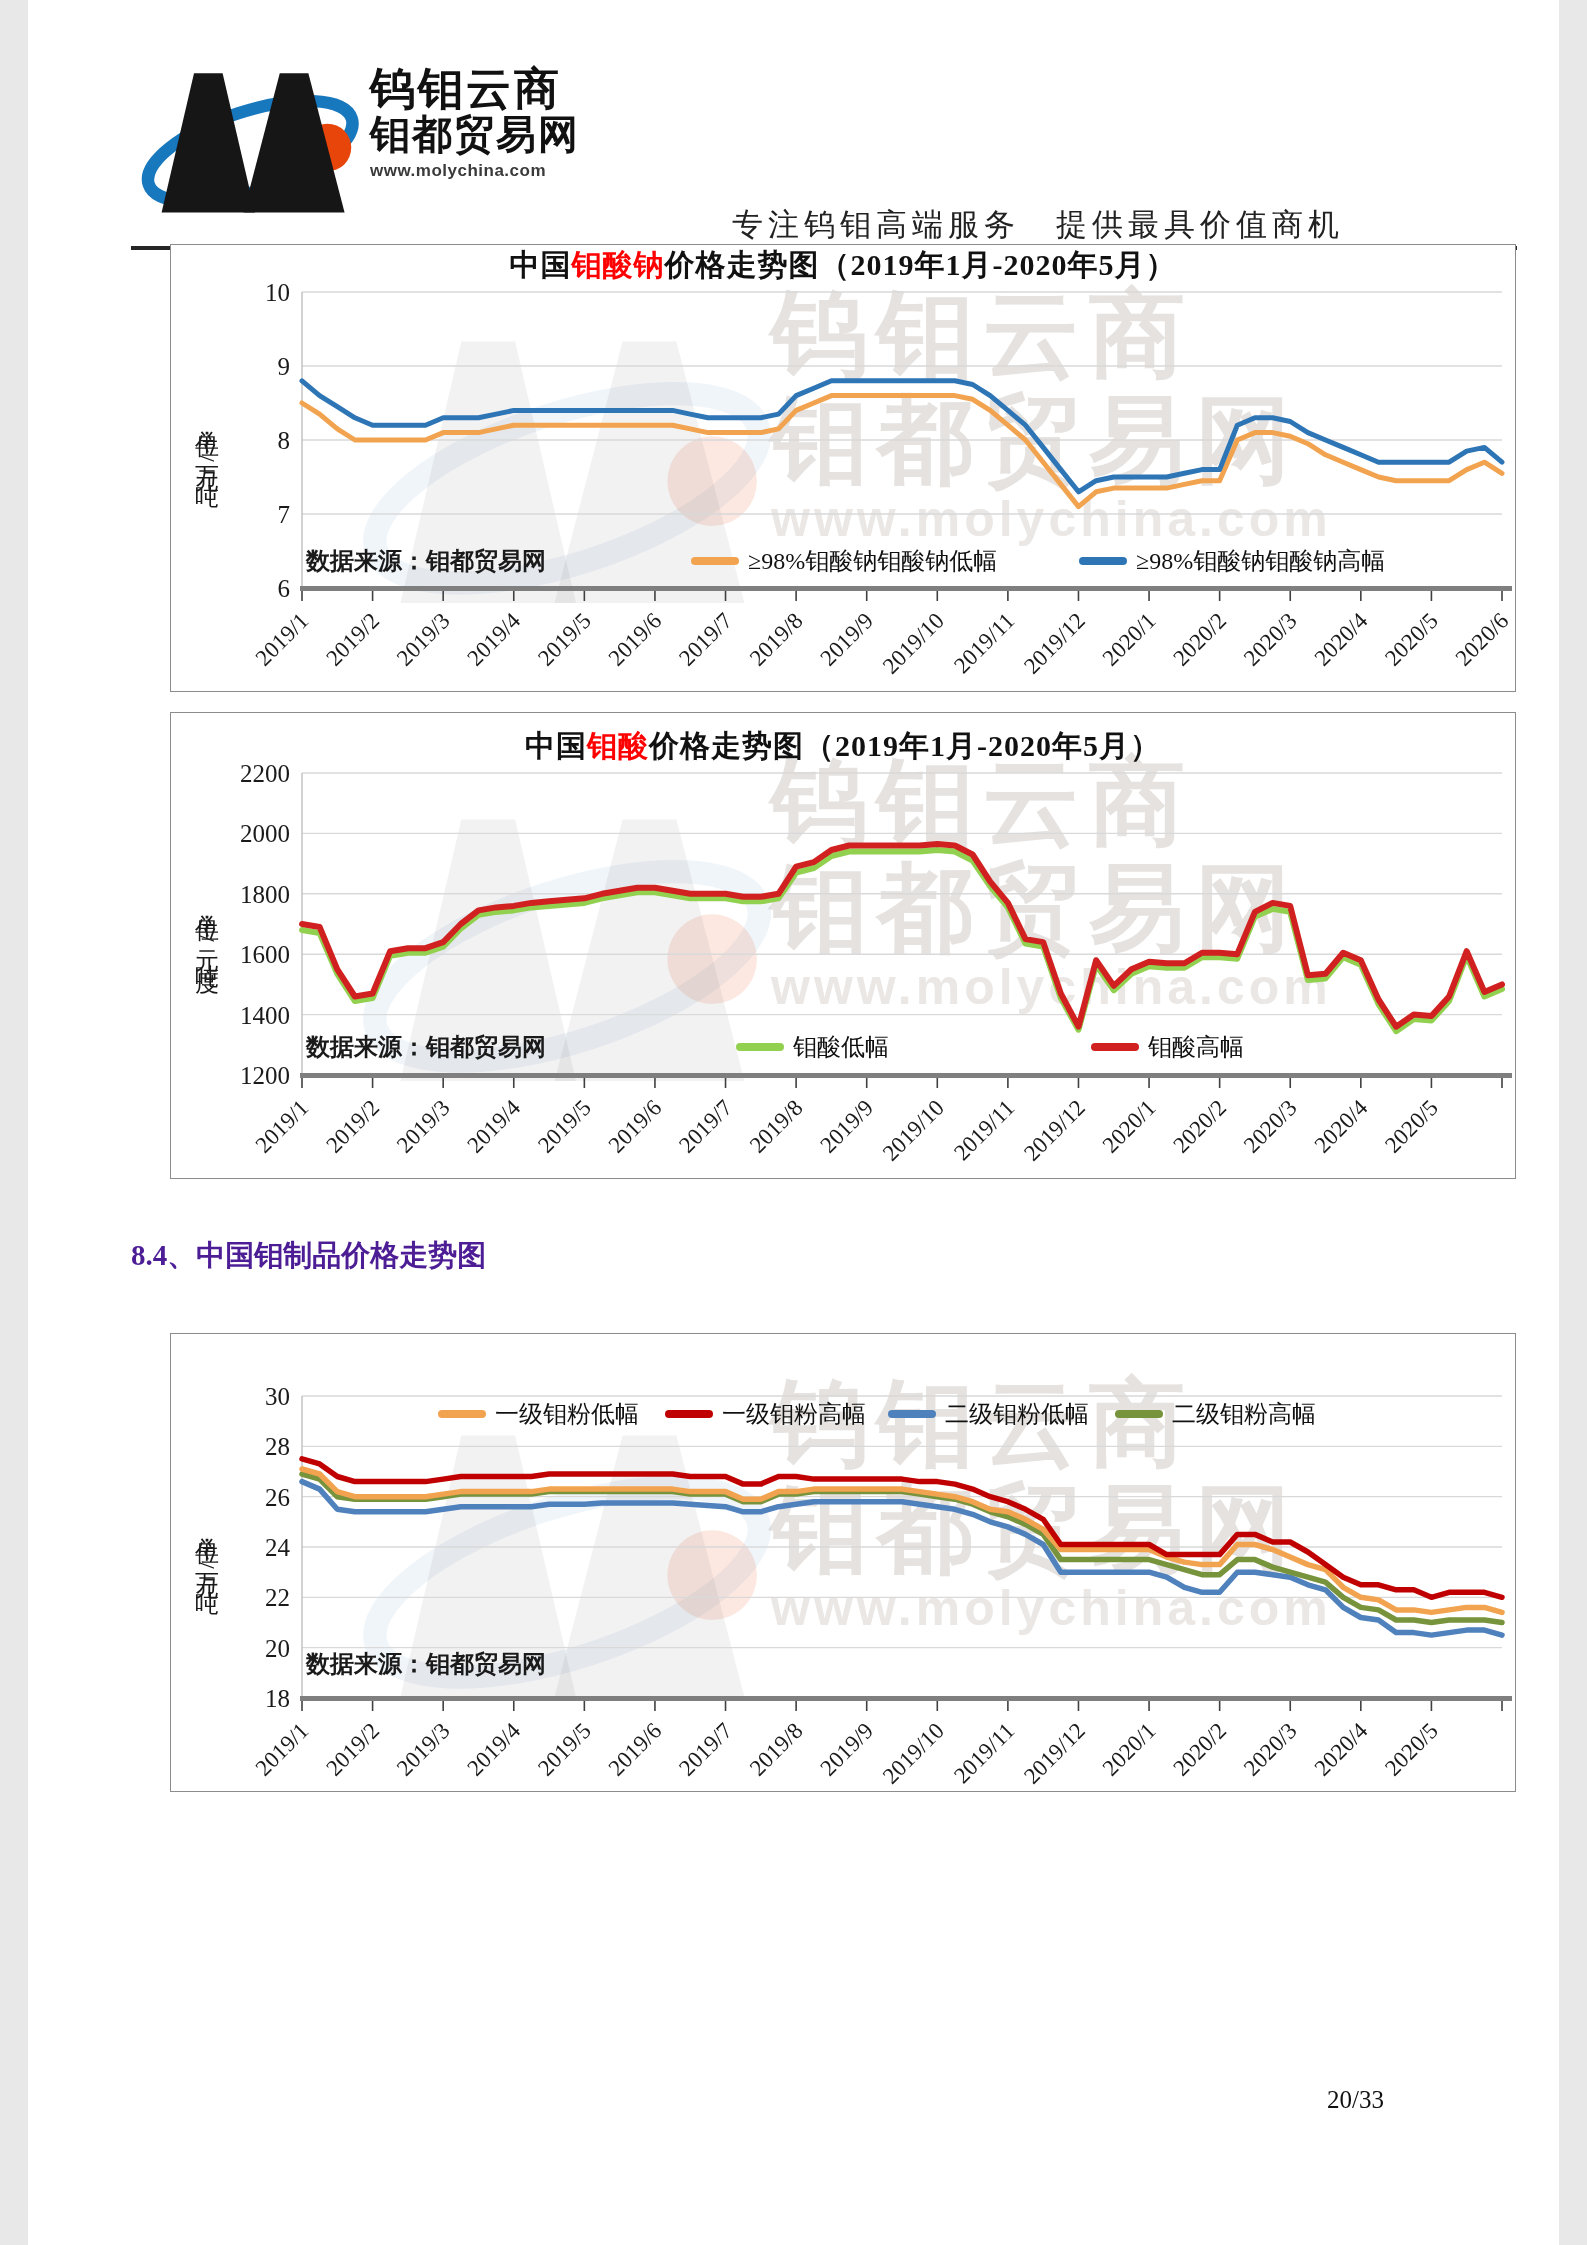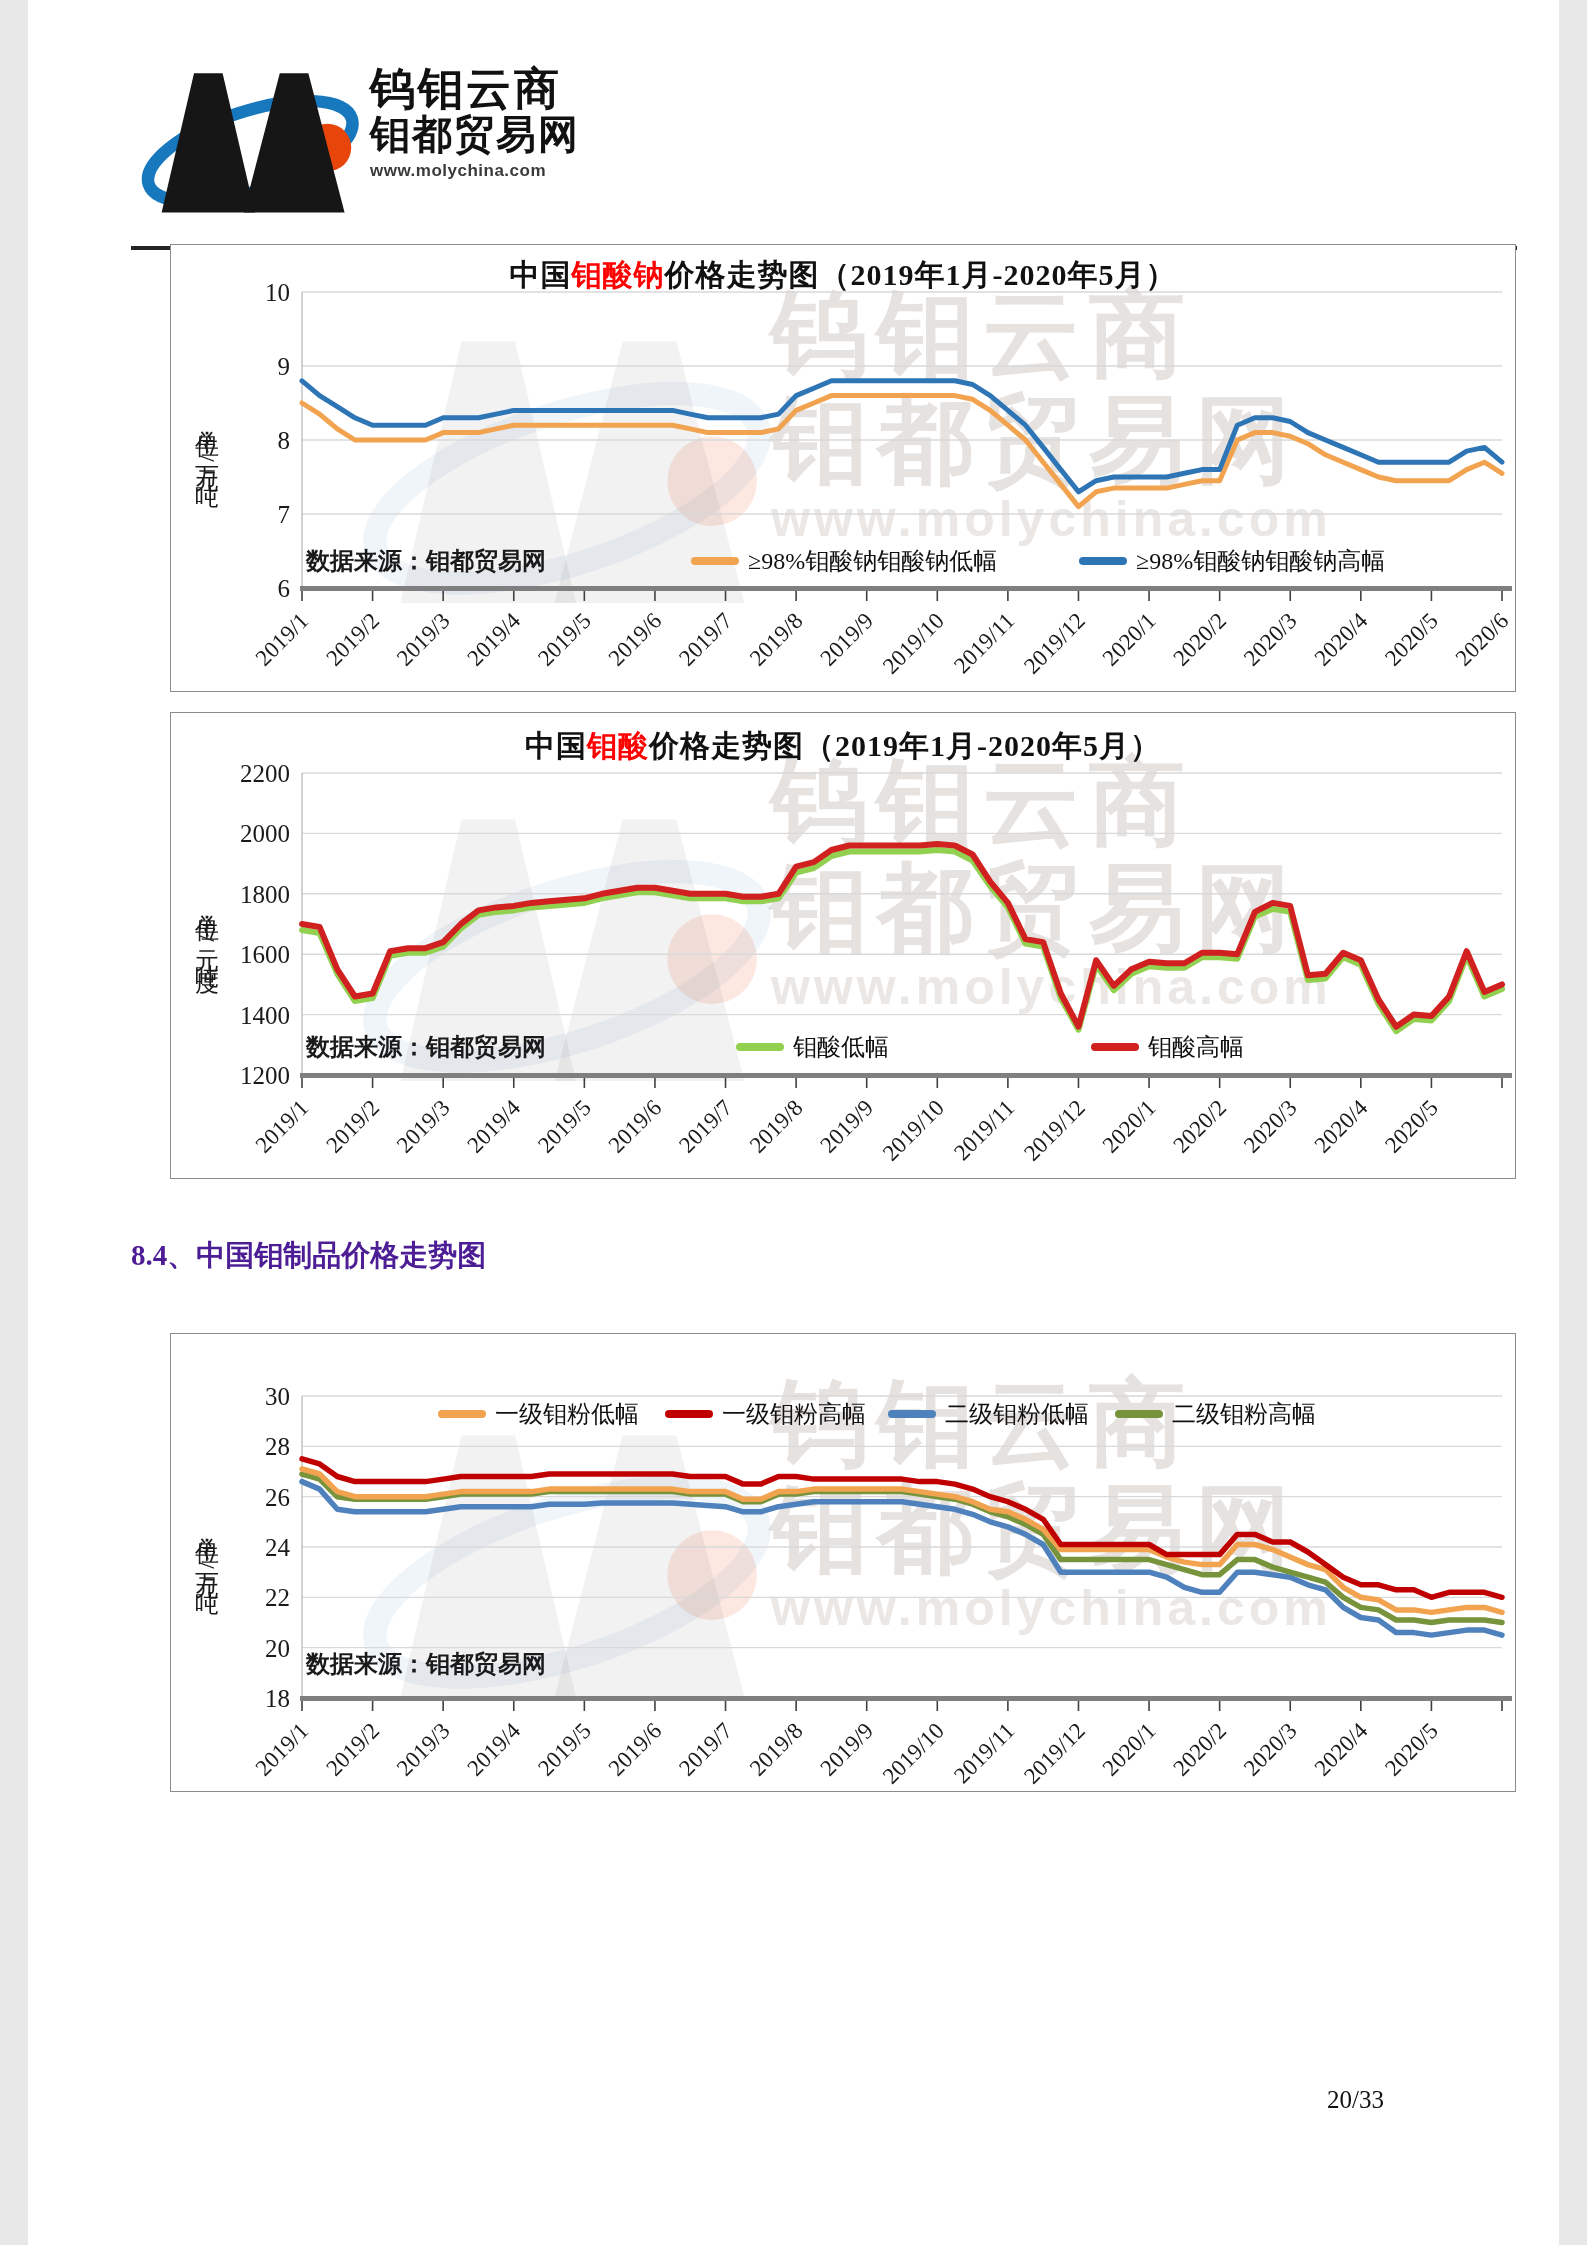--- a/index.html
+++ b/index.html
@@ -45,37 +45,38 @@
     <ellipse cx="115" cy="98" rx="112" ry="42" fill="none" stroke="#1878BE" stroke-width="13" transform="rotate(-18 115 98)"></ellipse>
     <circle cx="196" cy="94" r="25" fill="#E8450A"></circle>
     <polygon points="22,162 56,16 86,16 120,162" fill="#161616"></polygon>
     <polygon points="108,162 146,16 176,16 214,162" fill="#161616"></polygon>
   </svg>
   <div class="brand">
     <div class="brand-1">钨钼云商</div>
     <div class="brand-2">钼都贸易网</div>
     <div class="brand-url">www.molychina.com</div>
   </div>
+  <div class="slogan">专注钨钼高端服务　提供最具价值商机</div>
   <div class="header-rule"></div>
 
   <div class="chart-box" style="top:244px;height:446px;">
     <div class="watermark">
       <svg class="wm-mark" width="430" height="400" viewBox="0 0 240 170">
         <ellipse cx="115" cy="98" rx="112" ry="42" fill="none" stroke="#2E75B6" stroke-opacity="0.07" stroke-width="13" transform="rotate(-18 115 98)"></ellipse>
         <circle cx="196" cy="94" r="25" fill="#E8450A" fill-opacity="0.12"></circle>
         <polygon points="22,162 56,16 86,16 120,162" fill="#4d4d4d" fill-opacity="0.07"></polygon>
         <polygon points="108,162 146,16 176,16 214,162" fill="#4d4d4d" fill-opacity="0.07"></polygon>
       </svg>
       <div class="wm-lines">
         <div class="wm-l1">钨钼云商</div>
         <div class="wm-l2">钼都贸易网</div>
         <div class="wm-l3">www.molychina.com</div>
       </div>
     </div>
-    <div class="chart-title" style="top:10px;font-family:Liberation Serif, serif;"><span>中国</span><span class="red">钼酸钠</span><span>价格走势图（2019年1月-2020年5月）</span></div>
+    <div class="chart-title" style="top:0;font-family:Liberation Serif, serif;"><span>中国</span><span class="red">钼酸钠</span><span>价格走势图（2019年1月-2020年5月）</span></div>
   <svg width="1344" height="446" class="chart-svg">
         <line x1="131" y1="47" x2="1331" y2="47" stroke="#D9D9D9" stroke-width="1.4"></line>
         <text x="119" y="56" text-anchor="end" font-size="25" font-family="&quot;Liberation Serif&quot;,serif" fill="#1a1a1a">10</text>
         <line x1="131" y1="121" x2="1331" y2="121" stroke="#D9D9D9" stroke-width="1.4"></line>
         <text x="119" y="130" text-anchor="end" font-size="25" font-family="&quot;Liberation Serif&quot;,serif" fill="#1a1a1a">9</text>
         <line x1="131" y1="195" x2="1331" y2="195" stroke="#D9D9D9" stroke-width="1.4"></line>
         <text x="119" y="204" text-anchor="end" font-size="25" font-family="&quot;Liberation Serif&quot;,serif" fill="#1a1a1a">8</text>
         <line x1="131" y1="269" x2="1331" y2="269" stroke="#D9D9D9" stroke-width="1.4"></line>
         <text x="119" y="278" text-anchor="end" font-size="25" font-family="&quot;Liberation Serif&quot;,serif" fill="#1a1a1a">7</text>
         <text x="119" y="352" text-anchor="end" font-size="25" font-family="&quot;Liberation Serif&quot;,serif" fill="#1a1a1a">6</text>

